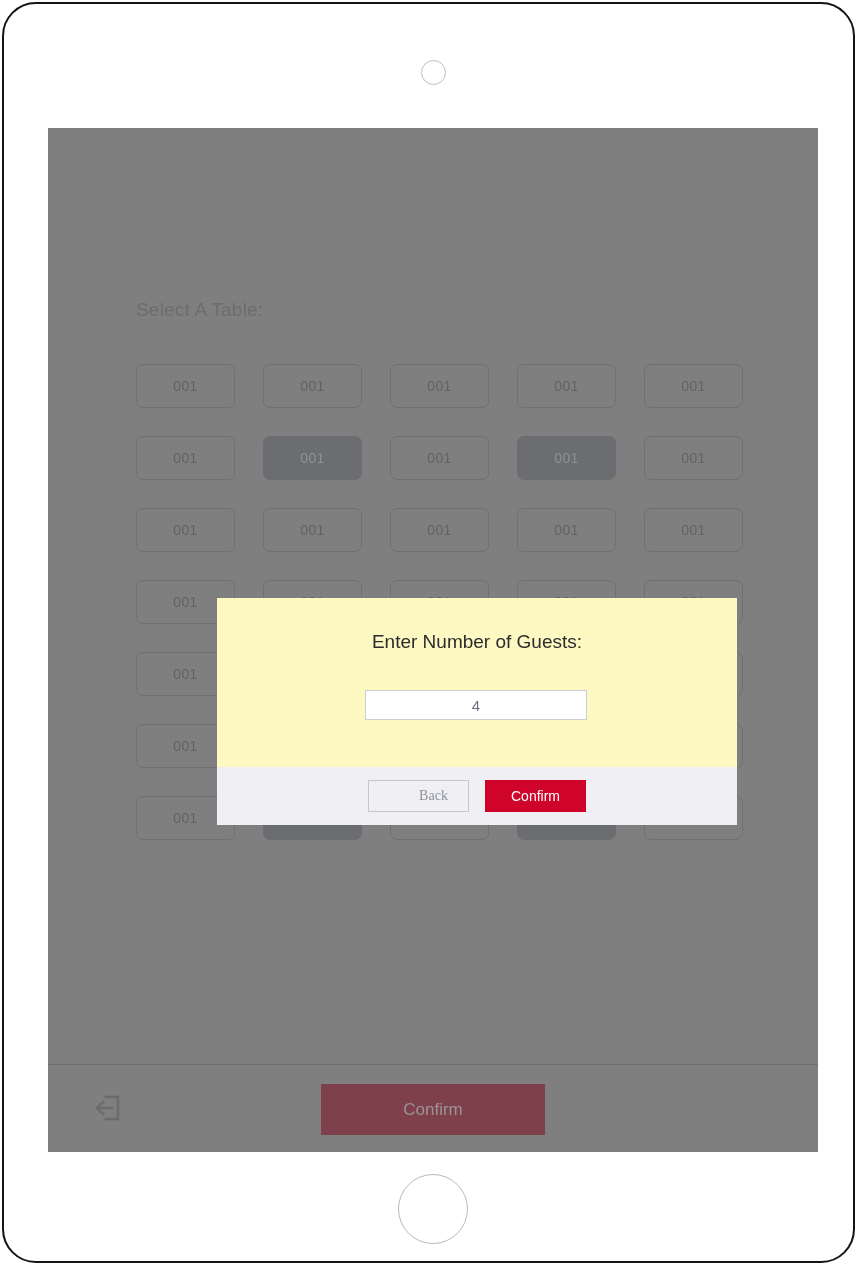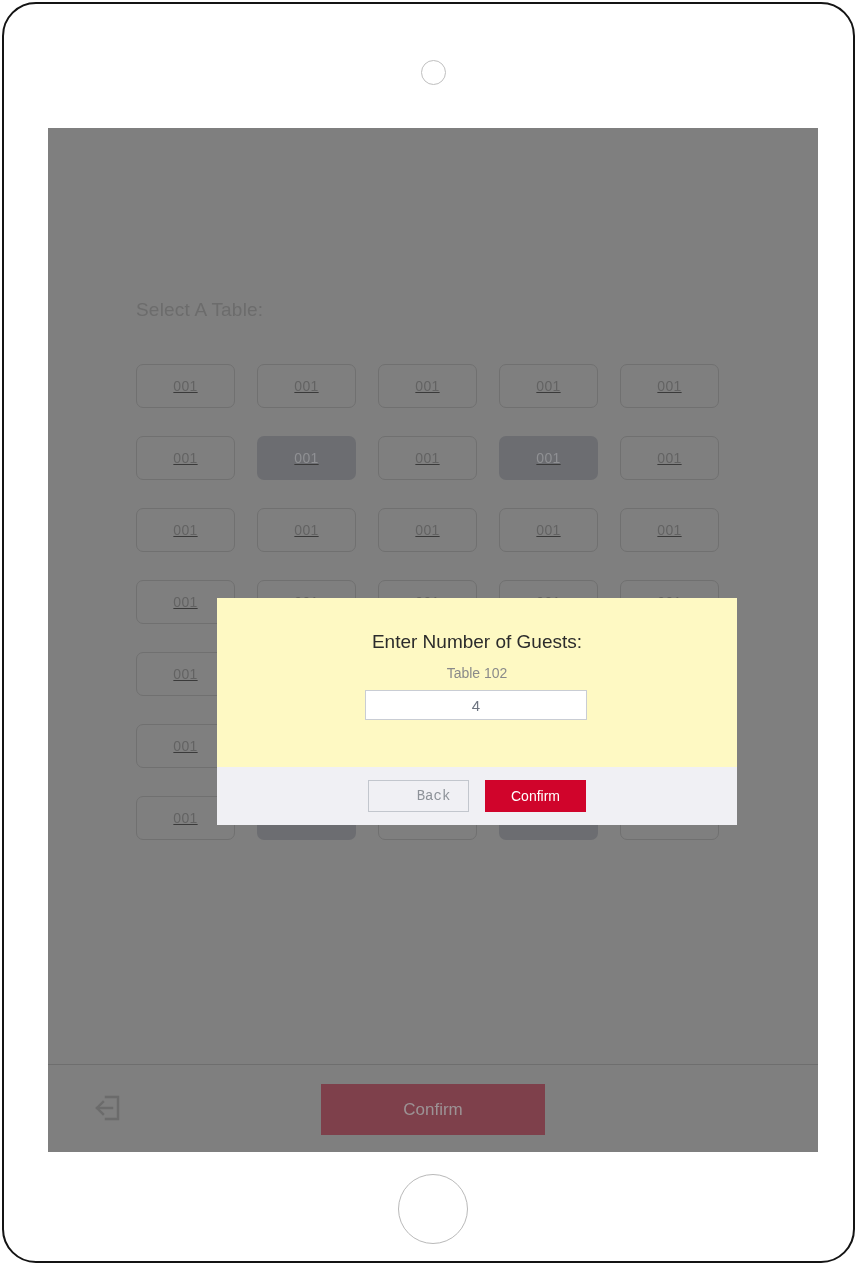--- a/index.html
+++ b/index.html
@@ -85,23 +85,22 @@
 
   
   #table-grid {
     position: absolute;
     left: 88px;
     top: 236px;
     width: 608px;
   }
   .grid-row {
     display: flex;
-    gap: 22px;
+    gap: 28px;
     margin-bottom: 28px;
-    text-decoration: underline;
   }
   .table-cell {
     width: 99px;
     height: 44px;
     box-sizing: border-box;
     border-radius: 7px;
     display: flex;
     align-items: center;
     justify-content: center;
     font-size: 14px;
@@ -212,21 +211,21 @@
     gap: 16px;
   }
   #modal-back-button {
     width: 101px;
     height: 32px;
     box-sizing: border-box;
     background: #f0f0f4;
     border: 1px solid #c2c6cd;
     color: #8d9299;
     font-size: 14px;
-    font-family: Liberation Mono, monospace;
+    font-family: Liberation Serif, serif;
     cursor: pointer;
     padding-left: 36px;
   }
   #modal-confirm-button {
     width: 101px;
     height: 32px;
     box-sizing: border-box;
     background: #d0042b;
     border: none;
     color: #ffffff;
@@ -307,21 +306,20 @@
         </svg>
       </div>
       <button id="footer-confirm-button">Confirm</button>
     </div>
 
     <div id="dim-veil"></div>
 
     <div id="guest-modal">
       <div id="modal-body">
         <div id="modal-title">Enter Number of Guests:</div>
-        <div id="modal-subtitle">Table 102</div>
         <input id="guest-count-input" type="text" value="4" style="">
       </div>
       <div id="modal-footer">
         <button id="modal-back-button">Back</button>
         <button id="modal-confirm-button">Confirm</button>
       </div>
     </div>
 
   </div>
 

